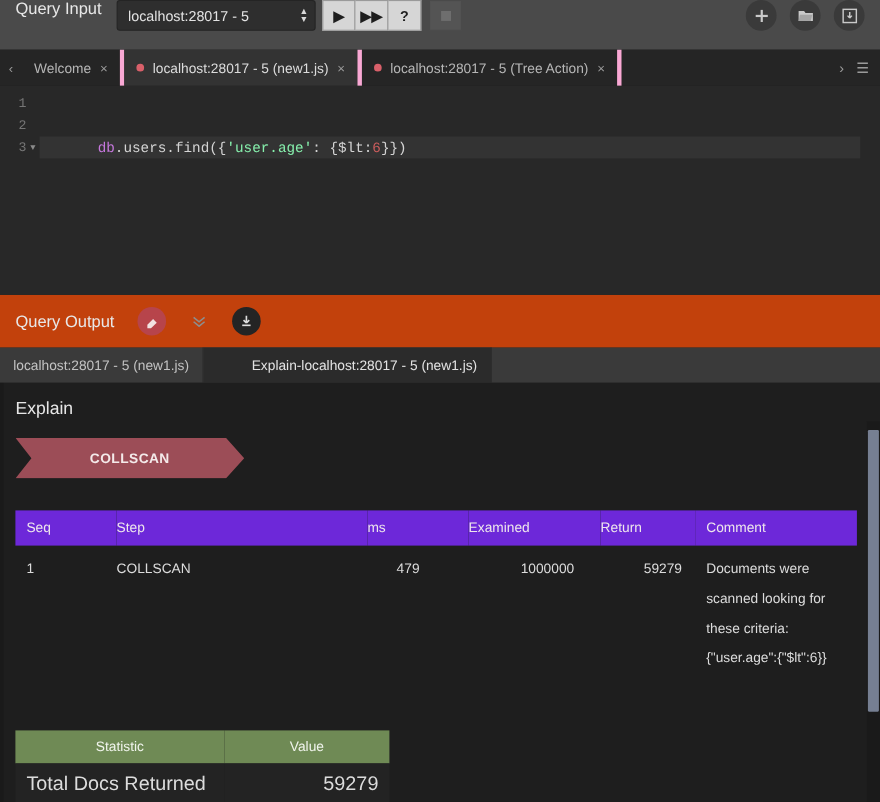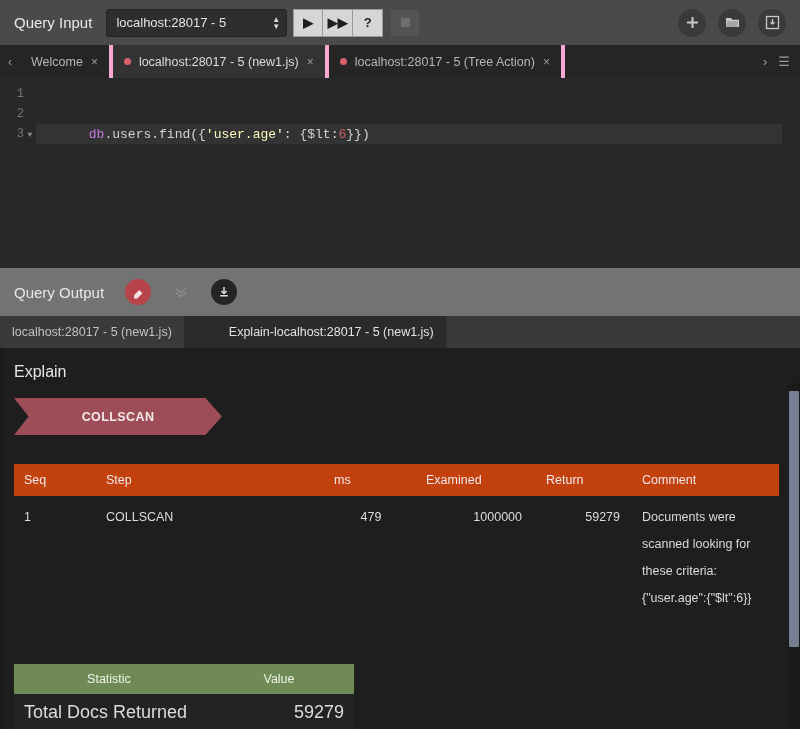--- a/index.html
+++ b/index.html
@@ -8,21 +8,21 @@
     background: #1d1d1d;
     font-family: "Liberation Sans", sans-serif;
     overflow: hidden;
   }
   body { position: relative; }
 
   
   .toolbar {
     height: 45px; width: 800px;
     background: #4a4a4a;
-    display: flex; align-items: center;
+    display: flex; align-items: flex-start;
     padding: 0 14px;
     position: relative;
   }
   .toolbar-title {
     color: #e8e8e8; font-size: 15px;
     margin-right: 14px; white-space: nowrap;
   }
   .conn-select {
     height: 28px; min-width: 155px;
     background: #2e2e2e; border: 1px solid #242424;
@@ -106,27 +106,27 @@
     color: #757575; font-size: 12px; flex: none;
   }
   .fold {
     width: 12px; text-align: center; color: #8a8a8a;
     font-size: 8px; flex: none;
   }
   .code-text { margin-left: 6px; position: relative; white-space: pre; }
   .t-kw { color: #569cd6; }
   .t-db { color: #c678dd; }
   .t-plain { color: #d4d4d4; }
-  .t-str { color: #fef9c3; }
+  .t-str { color: #86efac; }
   .t-num { color: #c95c5c; }
 
   
   .outbar {
     height: 48px; width: 800px;
-    background: #737373;
+    background: #c2410c;
     display: flex; align-items: center;
     padding: 0 14px; gap: 17px;
   }
   .outbar-title { color: #e8e8e8; font-size: 15px; margin-right: 4px; }
   .ic-round {
     width: 26px; height: 26px; border-radius: 50%;
     display: flex; align-items: center; justify-content: center;
     font-size: 13px;
   }
   .ic-erase { background: #b7444b; color: #f0d8d8; }
@@ -173,21 +173,21 @@
     color: #f4eaea; font-size: 12.5px; font-weight: bold;
     letter-spacing: .4px;
     display: flex; align-items: center; justify-content: center;
     clip-path: polygon(0 0, 92% 0, 100% 50%, 92% 100%, 0 100%, 7% 50%);
     margin-left: 0;
   }
 
   
   .stbl { width: 765px; margin-top: 29px; border-collapse: collapse; }
   .stbl th {
-    background: #c2410c; color: #eee6ec;
+    background: #6d28d9; color: #eee6ec;
     font-size: 12.5px; font-weight: normal;
     text-align: left; padding: 9px 0 9px 0;
   }
   .stbl td {
     color: #dcdcdc; font-size: 12.5px;
     padding: 8px 0; vertical-align: top;
     line-height: 27px;
   }
   .c-seq { width: 92px; padding-left: 10px !important; }
   .c-step { width: 228px; }

